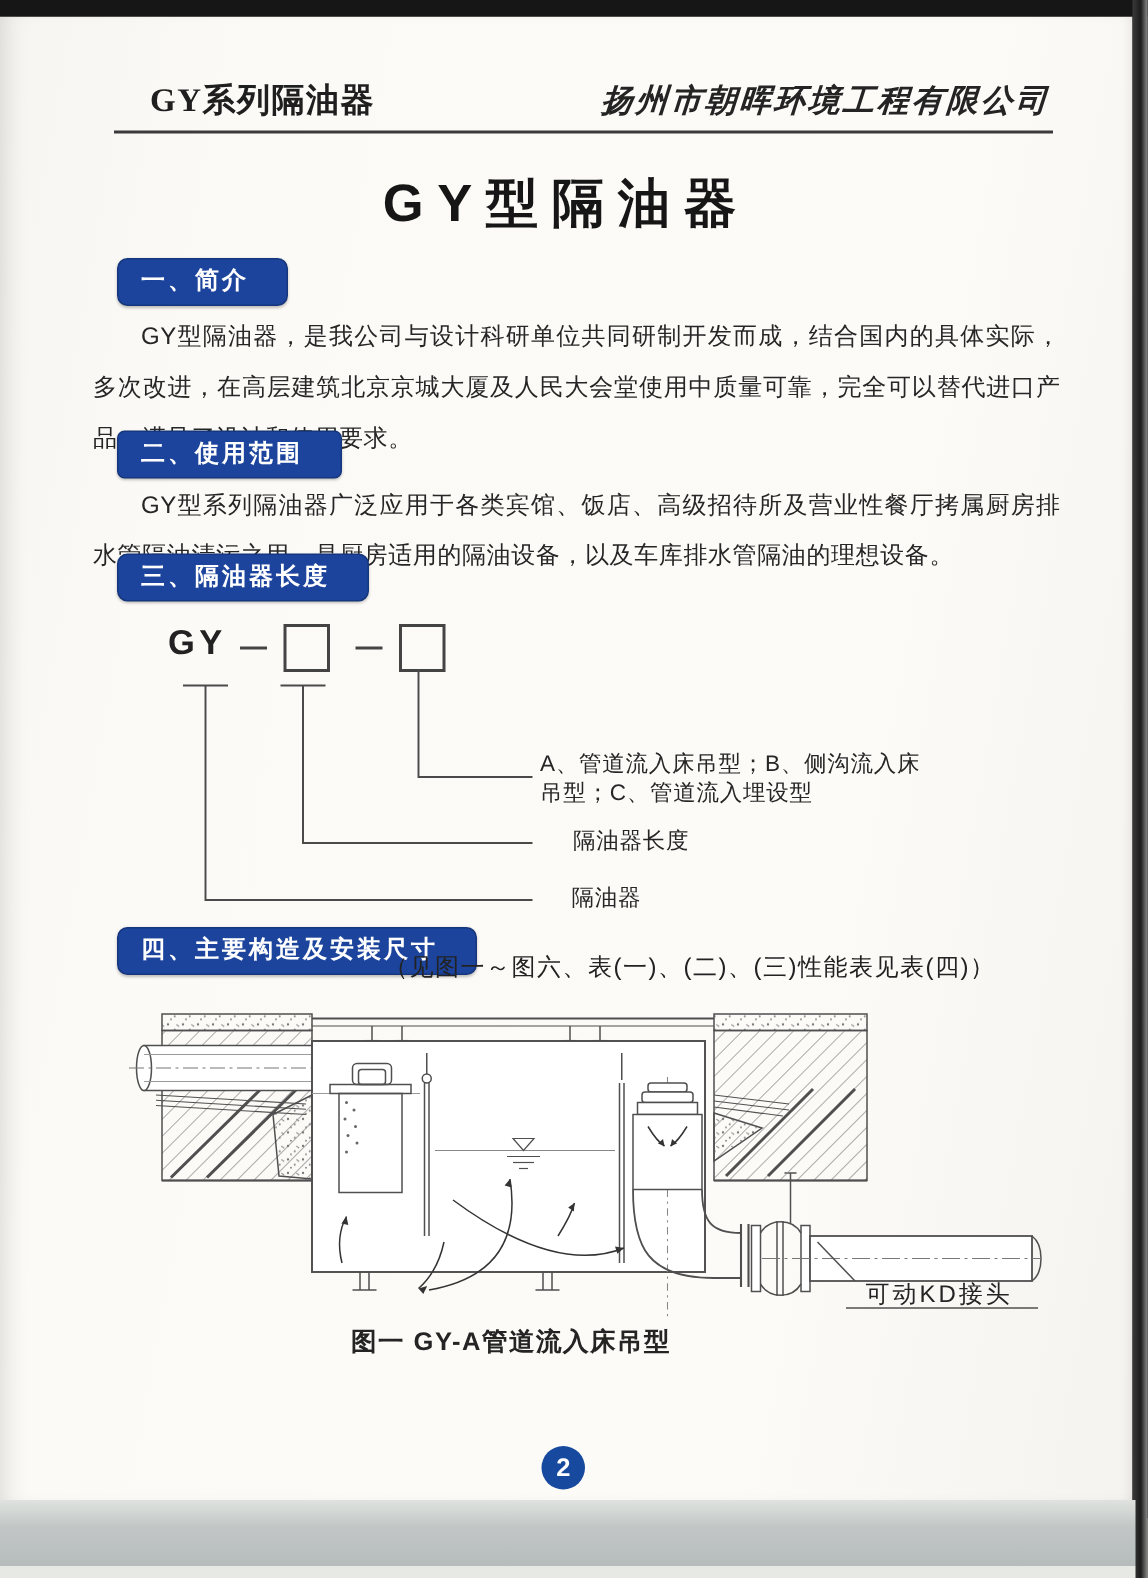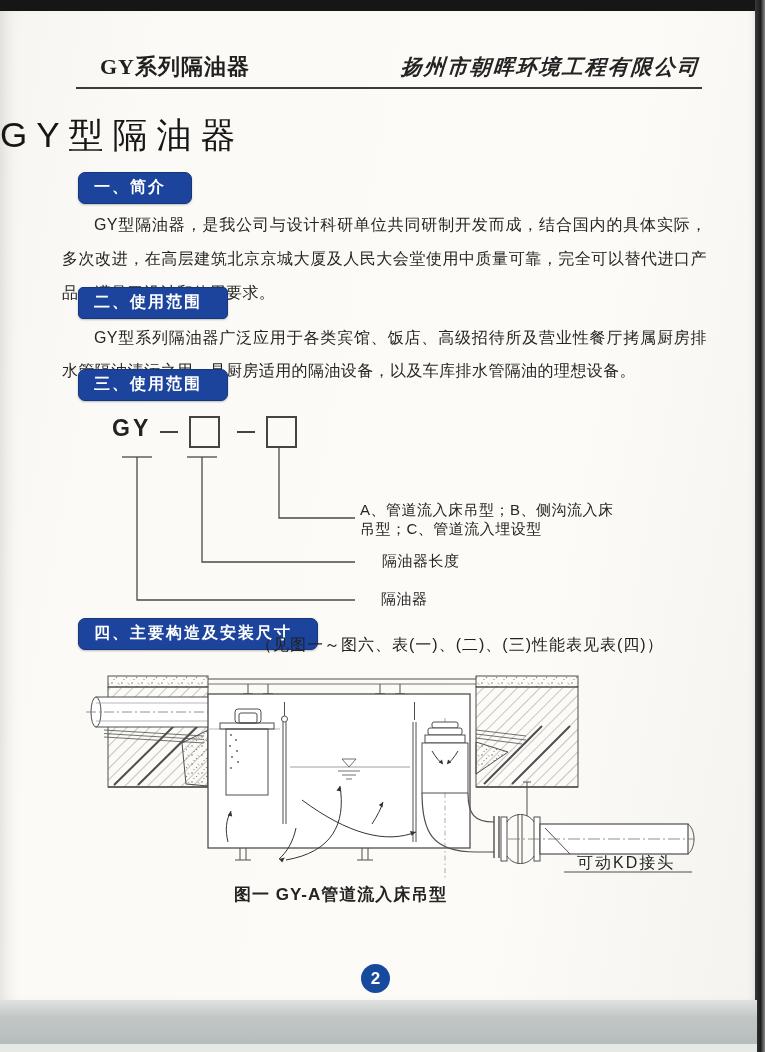--- a/index.html
+++ b/index.html
@@ -16,22 +16,22 @@
   
   .page{position:absolute;left:0;top:11px;width:755px;height:989px;
     background:linear-gradient(100deg,#f6f5f1 0%,#fbfaf7 18%,#fcfbf8 70%,#f4f3ef 100%);
     box-shadow:inset 14px 0 18px -12px rgba(0,0,0,.14), inset -6px 0 10px -8px rgba(0,0,0,.18);}
   .hdr-series{position:absolute;left:100px;top:41px;font-family:"Liberation Serif","DejaVu Serif",serif;
     font-size:22px;font-weight:bold;color:#1f1f1f;letter-spacing:1px;}
   .hdr-company{position:absolute;left:400px;top:42px;width:300px;text-align:right;
     font-family:"Liberation Serif","DejaVu Serif",serif;font-style:italic;font-weight:bold;
     font-size:21px;color:#242424;letter-spacing:2px;transform:skewX(-4deg);}
   .hdr-rule{position:absolute;left:76px;top:76px;width:626px;height:2px;background:#3b3b3b;}
-  .page-title{position:absolute;left:0;top:101px;width:755px;text-align:left;
-    font-size:35px;font-weight:normal;color:#161616;letter-spacing:9px;}
+  .page-title{position:absolute;left:0;top:101px;width:755px;text-align:center;
+    font-size:35px;font-weight:bold;color:#161616;letter-spacing:9px;}
   .badge{position:absolute;background:#1c449c;color:#fff;font-size:16px;font-weight:bold;
     padding:4px 25px 5px 15px;border-radius:7px;letter-spacing:2px;border:1px solid #16377e;
     box-shadow:0 1px 2px rgba(0,0,0,.25);}
   .para{position:absolute;left:62px;width:645px;font-size:16px;line-height:34px;color:#262626;
     text-indent:2em;text-align:justify;letter-spacing:.4px;}
   .model-gy{position:absolute;left:112px;top:404px;font-size:23px;font-weight:bold;color:#222;letter-spacing:3px;}
   .dash{position:absolute;width:18px;height:2px;background:#444;}
   .code-box{position:absolute;width:27px;height:28px;border:2px solid #444;background:transparent;}
   .mlabel{position:absolute;font-size:15px;color:#262626;line-height:19px;letter-spacing:.5px;}
   .sec4-note{position:absolute;left:256px;top:624px;font-size:16px;color:#222;letter-spacing:1px;text-align:center;}
@@ -52,21 +52,21 @@
     <div class="hdr-rule"></div>
 
     <div class="page-title">GY型隔油器</div>
 
     <div class="badge" style="left:78px;top:161px;">一、简介</div>
     <div class="para" style="top:197px;">GY型隔油器，是我公司与设计科研单位共同研制开发而成，结合国内的具体实际，多次改进，在高层建筑北京京城大厦及人民大会堂使用中质量可靠，完全可以替代进口产品，满足了设计和使用要求。</div>
 
     <div class="badge" style="left:78px;top:276px;border-radius:5px;">二、使用范围</div>
     <div class="para" style="top:310px;line-height:33px;">GY型系列隔油器广泛应用于各类宾馆、饭店、高级招待所及营业性餐厅拷属厨房排水管隔油清污之用，是厨房适用的隔油设备，以及车库排水管隔油的理想设备。</div>
 
-    <div class="badge" style="left:78px;top:358px;">三、使用范围</div>
+    <div class="badge" style="left:78px;top:358px;">三、隔油器长度</div>
 
     <div class="model-gy">GY</div>
     <div class="dash" style="left:160px;top:420px;"></div>
     <div class="code-box" style="left:189px;top:405px;"></div>
     <div class="dash" style="left:237px;top:420px;"></div>
     <div class="code-box" style="left:266px;top:405px;"></div>
 
     <svg style="left:100px;top:399px;width:560px;height:205px;" viewBox="0 0 560 205">
       <g stroke="#4a4a4a" stroke-width="1.3" fill="none">
         <line x1="22" y1="47" x2="52" y2="47"></line>

